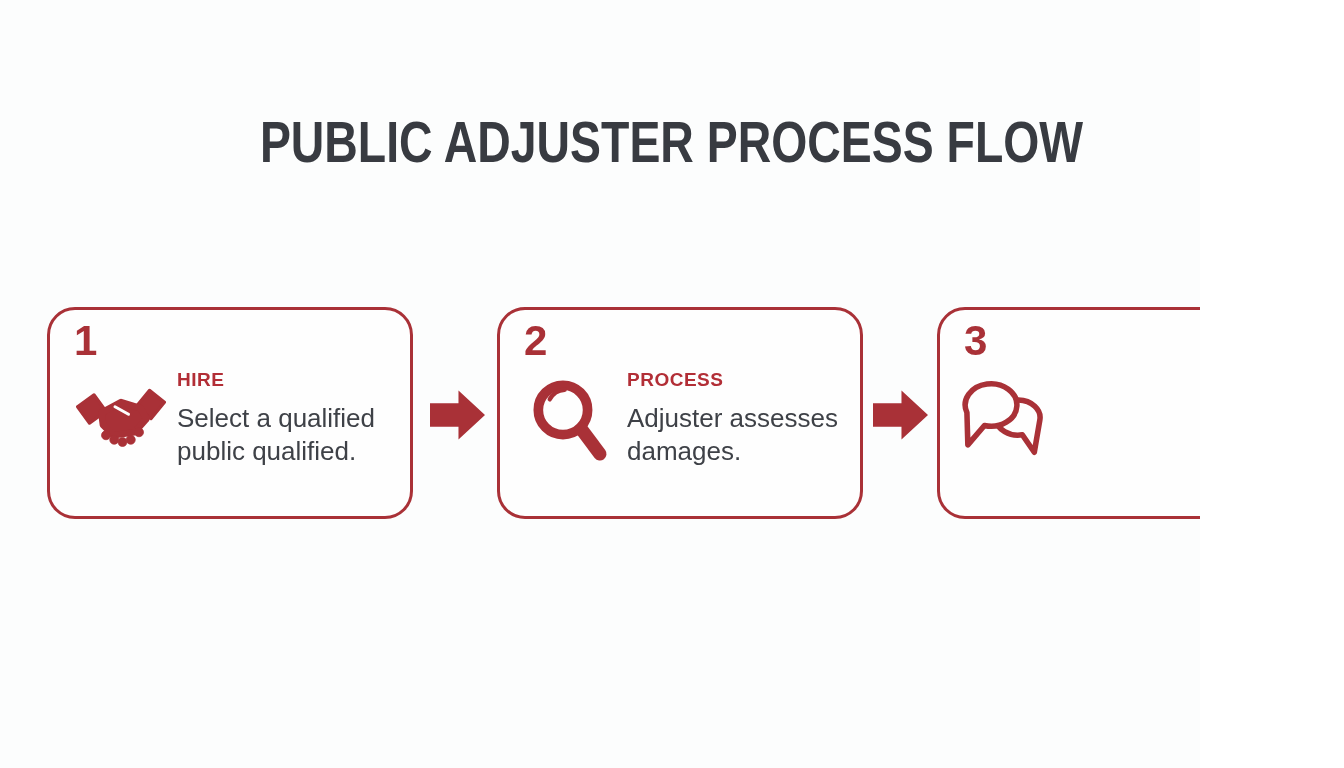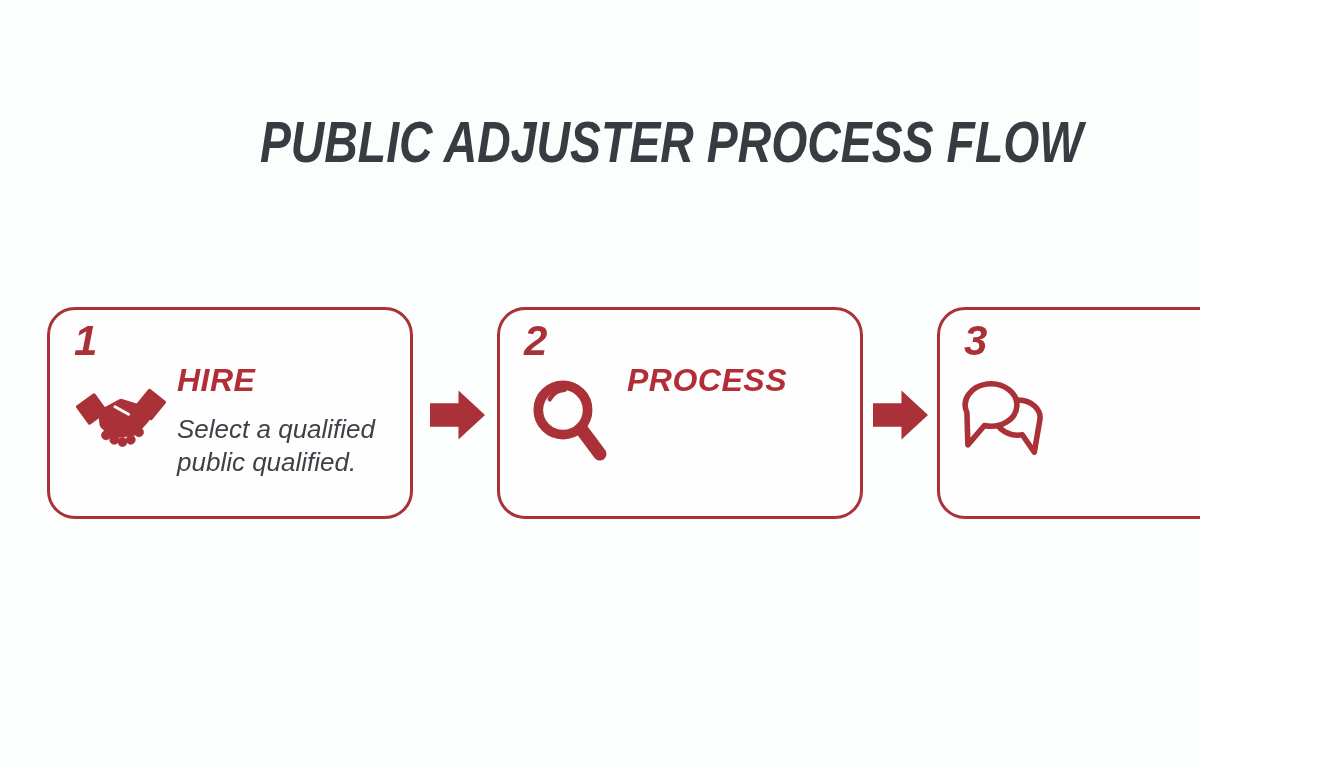--- a/index.html
+++ b/index.html
@@ -2,21 +2,20 @@
 <html style="--accent: #a93137; --title-red: #b22e36; --heading-dark: #383b41; --body-text: #3e4147; --background: #fcfdfd;"><head>
 <meta charset="utf-8">
 <style>
   html,body{margin:0;padding:0;}
   .canvas{
     position:relative;
     width:1200px;height:768px;
     background:#fcfdfd;
     font-family:"Liberation Sans", sans-serif;
     overflow:hidden;
-    font-style:italic;
   }
   .main-title{
     position:absolute;
     top:108px;left:0;width:1344px;
     text-align:center;
     font-size:58px;
     font-weight:bold;
     color:var(--heading-dark,#383b41);
     letter-spacing:0px;
     white-space:nowrap;
@@ -51,28 +50,28 @@
   }
   .icon-handshake{left:26px;top:76px;width:90px;height:70px;}
   .icon-magnifier{left:26px;top:62px;width:88px;height:104px;}
   .icon-bubbles{left:14px;top:64px;width:96px;height:92px;}
   .step-text{
     position:absolute;
     left:127px;top:52px;
     width:225px;
   }
   .step-title{
-    font-size:32px;
+    font-size:19px;
     font-weight:bold;
     color:var(--title-red,#b22e36);
     line-height:36px;
     letter-spacing:0.5px;
   }
   .step-desc{
-    margin-top:15px;
+    margin-top:4px;
     font-size:26px;
     color:var(--body-text,#3e4147);
     line-height:33px;
   }
   .step-desc span{display:block;}
   .flow-arrow{
     position:absolute;
     top:390px;
     width:55px;height:50px;
     color:var(--accent,#a93137);
@@ -126,20 +125,24 @@
     <div class="step-number">2</div>
     <div class="step-icon icon-magnifier">
       <svg viewBox="0 0 100 112" aria-hidden="true">
         <circle cx="42" cy="40" r="28" fill="none" stroke="currentColor" stroke-width="11"></circle>
         <path d="M 27 28 A 20 20 0 0 1 44 17" fill="none" stroke="currentColor" stroke-width="5" stroke-linecap="round"></path>
         <line x1="63" y1="62" x2="84" y2="90" stroke="currentColor" stroke-width="15" stroke-linecap="round"></line>
       </svg>
     </div>
     <div class="step-text">
       <div class="step-title">PROCESS</div>
+      <div class="step-desc">
+        <span>Adjuster assesses</span>
+        <span>damages.</span>
+      </div>
     </div>
   </div>
 
   <div class="flow-arrow a2">
     <svg viewBox="0 0 56 50" aria-hidden="true">
       <polygon points="0,13 29,13 29,0 56,25 29,50 29,37 0,37" fill="currentColor"></polygon>
     </svg>
   </div>
 
   <div class="step-box b3">

